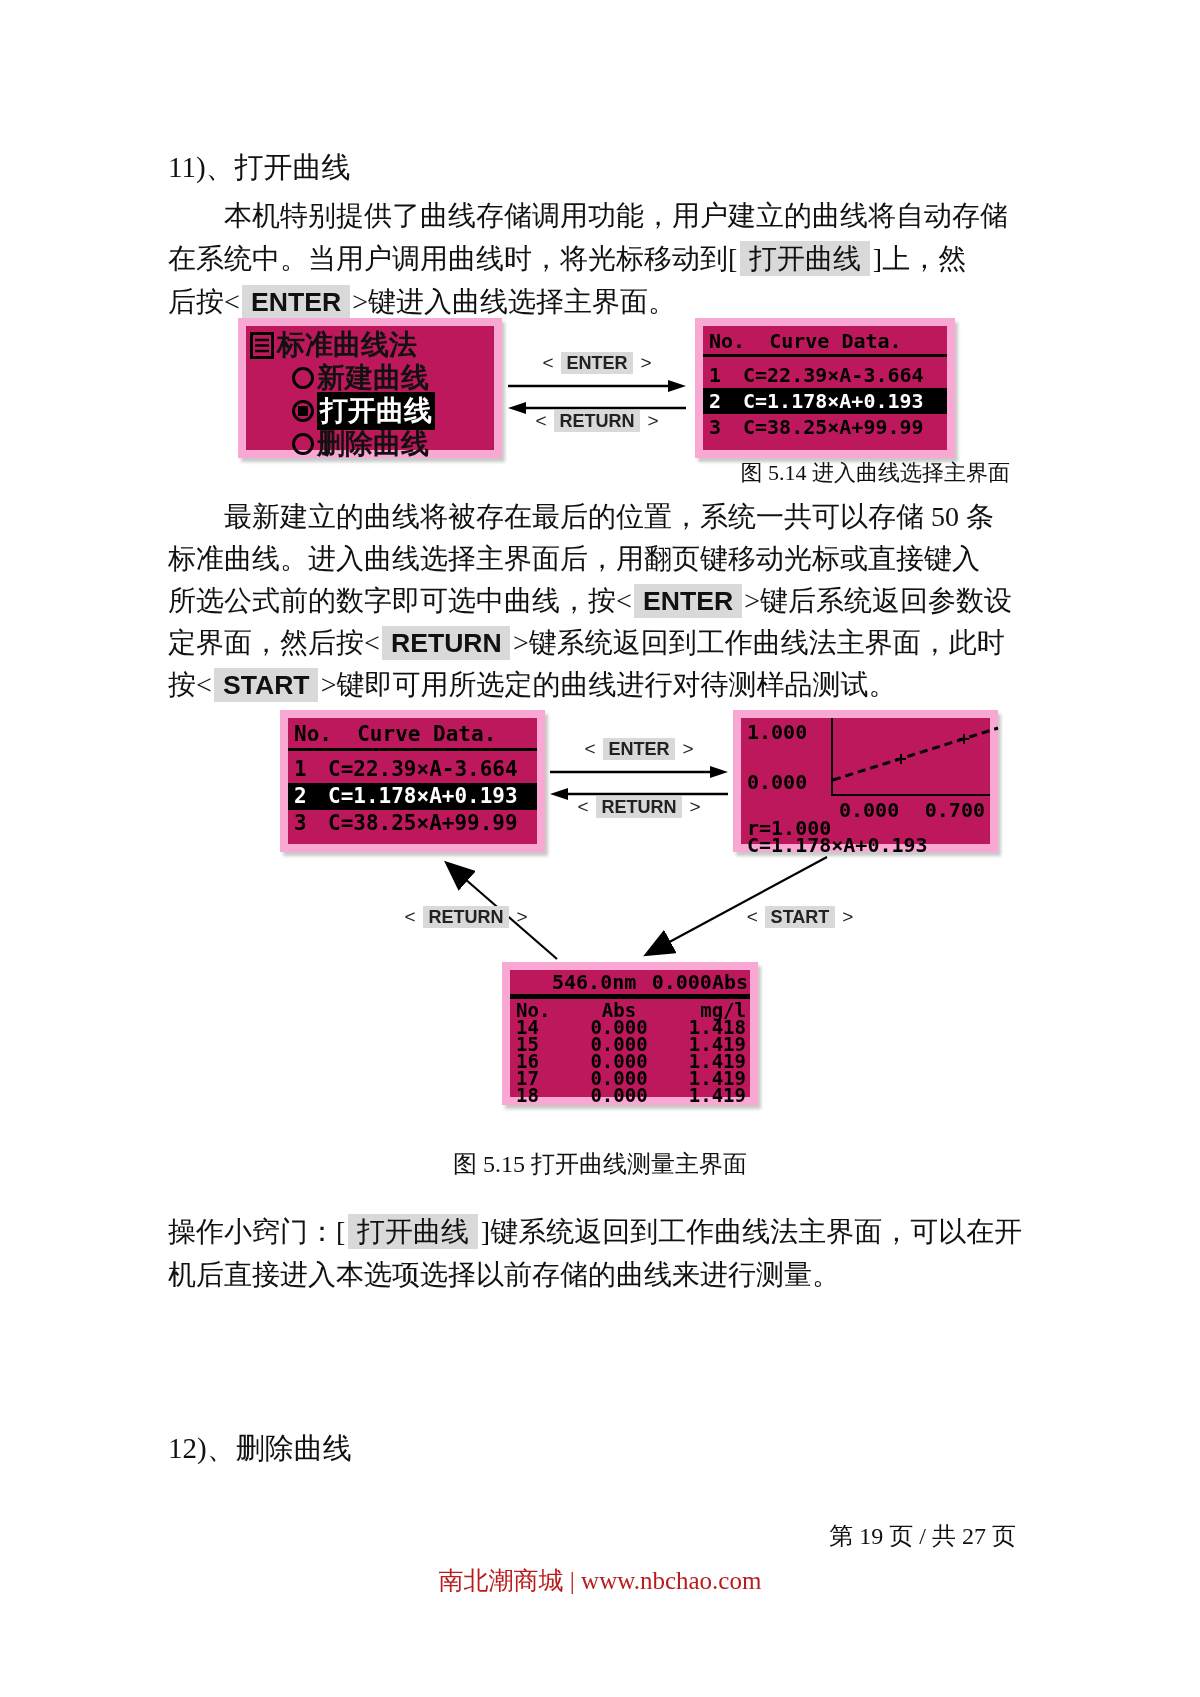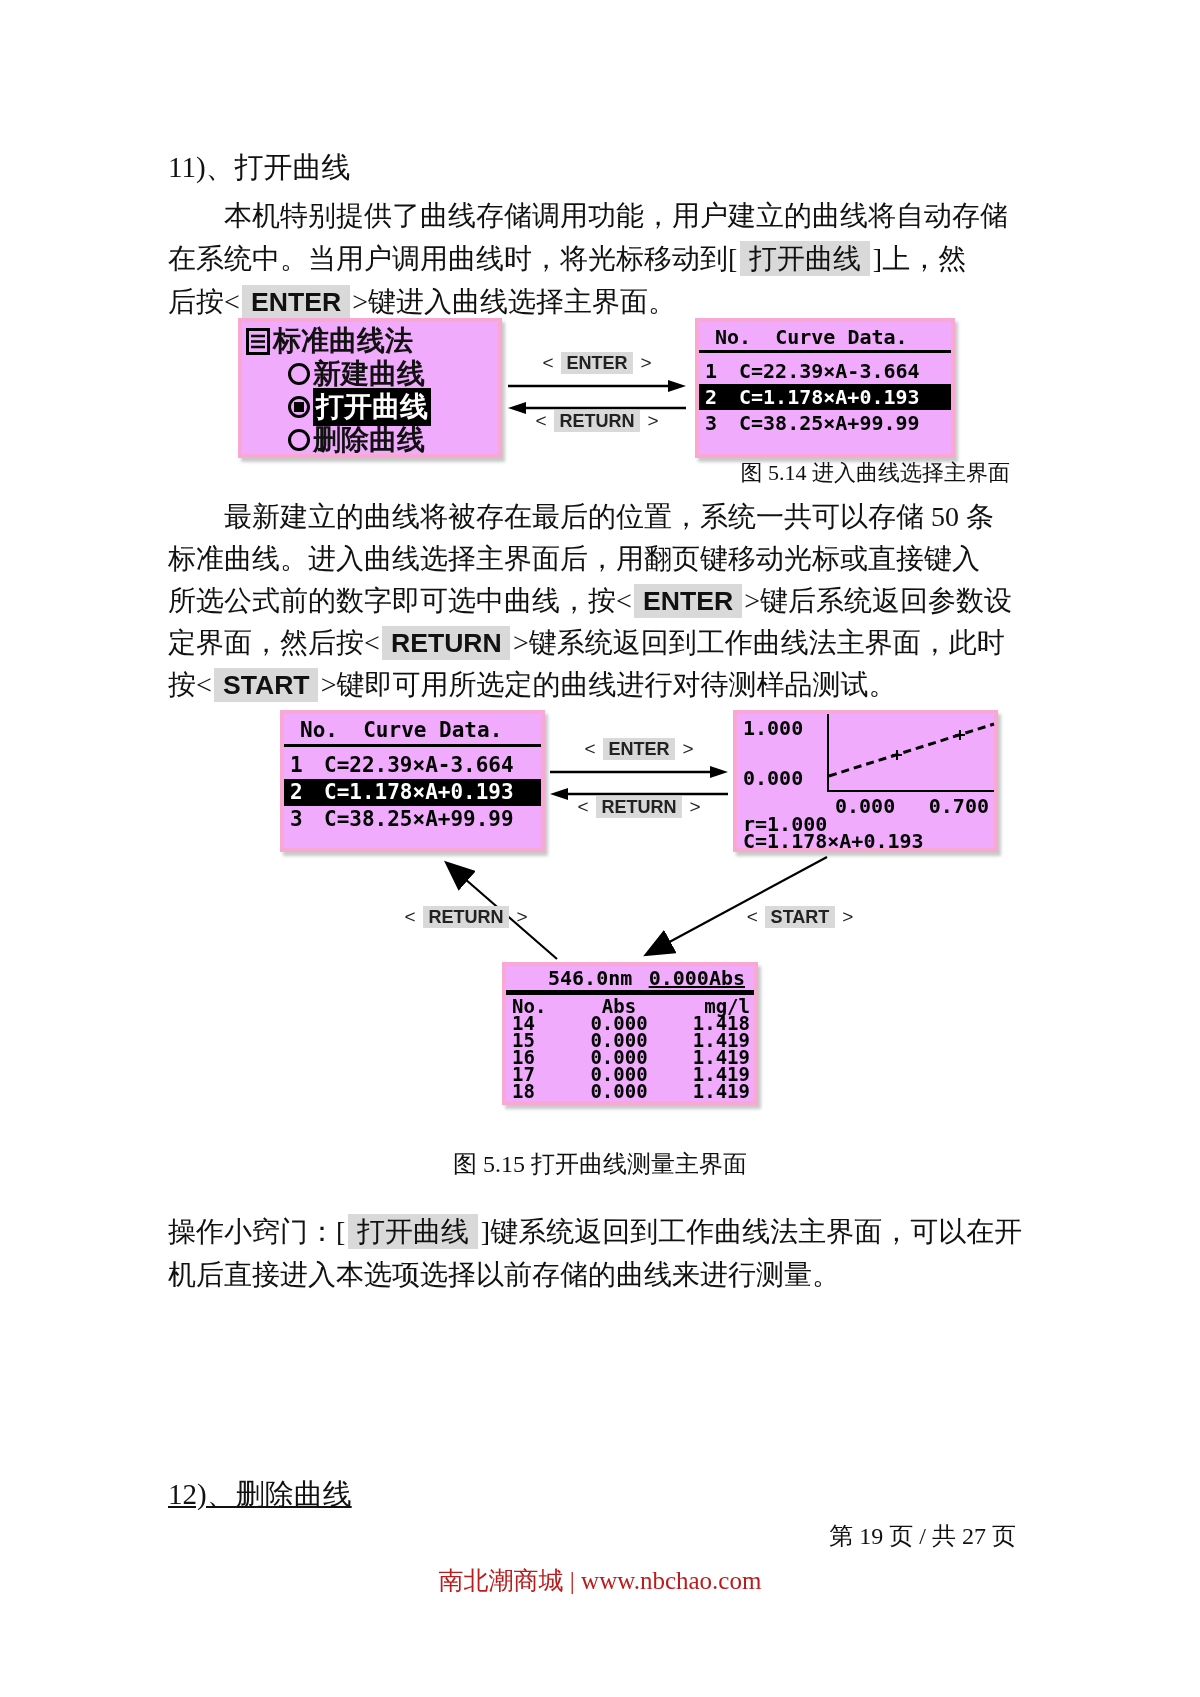--- a/index.html
+++ b/index.html
@@ -7,51 +7,51 @@
         font-family:"Liberation Serif","DejaVu Serif",serif;color:#111;}
   .abs{position:absolute;}
   .bodyline{font-size:28px;line-height:43px;white-space:nowrap;}
   .indent{padding-left:56px;}
   .heading{font-size:29px;white-space:nowrap;}
   .caption{text-align:right;font-size:22px;white-space:nowrap;}
   .caption2{text-align:center;font-size:24px;white-space:nowrap;}
   .hl{background:#d9d9d9;padding:.06em .32em;margin:0 .1em;}
   .kw{font-family:"Liberation Sans","DejaVu Sans",sans-serif;font-weight:700;font-size:.95em;}
   
-  .lcd{position:absolute;border:4px solid #f9a8d4;background:#f0abfc;box-sizing:border-box;
+  .lcd{position:absolute;border:8px solid #f9a8d4;background:#be185d;box-sizing:border-box;
        box-shadow:3px 4px 3px #c9c9c9;}
   .mono{font-family:"DejaVu Sans Mono","Liberation Mono",monospace;font-weight:700;color:#000;}
   
   .menu-inner{padding:3px 4px;}
   .m-title{display:flex;align-items:center;gap:3px;height:32px;
            font-family:"DejaVu Sans","Liberation Sans",sans-serif;font-weight:700;font-size:28px;}
   .m-item{display:flex;align-items:center;height:33px;margin-left:42px;
           font-family:"DejaVu Sans","Liberation Sans",sans-serif;font-weight:700;font-size:28px;}
   .radio{display:inline-block;width:22px;height:22px;border:3px solid #000;border-radius:50%;
          box-sizing:border-box;margin-right:3px;position:relative;flex:0 0 auto;}
   .radio.sel::after{content:"";position:absolute;left:3px;top:3px;right:3px;bottom:3px;background:#000;}
   .mi-sel{background:#000;color:#fff;padding:0 3px;}
   
-  .cl-header{white-space:pre;padding:3px 16px 1px;border-bottom:3px solid #000;}
+  .cl-header{white-space:pre;padding:3px 6px 1px;border-bottom:3px solid #000;}
   .cl-rows{padding-top:5px;}
   .cl-row{display:flex;padding:0 6px;}
   .cl-no{width:34px;flex:0 0 auto;}
   .cl-row.inv{background:#000;color:#fff;}
   .cl1 .cl-header{font-size:20px;line-height:24px;}
   .cl1 .cl-row{height:26px;line-height:26px;font-size:20px;}
   .cl2 .cl-header{font-size:21px;line-height:26px;}
   .cl2 .cl-row{height:27px;line-height:27px;font-size:21px;}
   
   .g-txt{position:absolute;font-size:20px;line-height:20px;}
   .g-vaxis{position:absolute;left:90px;top:0;width:2px;height:78px;background:#000;}
   .g-haxis{position:absolute;left:90px;top:76px;right:0;height:2px;background:#000;}
   
   .ms-header{display:flex;align-items:center;height:24px;font-size:20px;}
   .ms-wave{margin-left:42px;}
-  .ms-abs{margin-left:auto;margin-right:9px;text-decoration:underline;}
+  .ms-abs{margin-left:auto;margin-right:2px;}
   .ms-divider{height:5px;background:#000;}
   .ms-table{padding:2px 4px 0 6px;}
   .ms-hrow,.ms-row{display:grid;grid-template-columns:50px 1fr 74px;}
   .ms-hrow{height:18px;line-height:18px;font-size:19px;}
   .ms-row{height:17px;line-height:17px;font-size:19px;}
   .ms-c2{text-align:center;}
   .ms-c3{text-align:right;}
   
   .arrows{position:absolute;width:178px;height:84px;}
   .arrow-label{position:absolute;width:100%;text-align:center;white-space:nowrap;
@@ -237,18 +237,18 @@
         <span class="ms-c3">1.419</span>
       </div>
     </div>
   </div>
 
   <div class="abs caption2" style="left:168px;top:1148px;width:864px;">图 5.15 打开曲线测量主界面</div>
 
   <div class="abs bodyline" style="left:168px;top:1210px;"><span>操作小窍门：[</span><span class="hl">打开曲线</span><span>]键系统返回到工作曲线法主界面，可以在开</span></div>
   <div class="abs bodyline" style="left:168px;top:1253px;"><span>机后直接进入本选项选择以前存储的曲线来进行测量。</span></div>
 
-  <div class="abs heading" style="left:168px;top:1475px;text-decoration:underline;">12)、删除曲线</div>
+  <div class="abs heading" style="left:168px;top:1429px;">12)、删除曲线</div>
 
   <div class="abs footer-page" style="left:600px;top:1520px;width:416px;">第 19 页  /  共 27 页</div>
   <div class="abs footer-site" style="left:0;top:1564px;width:1200px;">南北潮商城 | www.nbchao.com</div>
 
 </div>
 
 </body></html>

